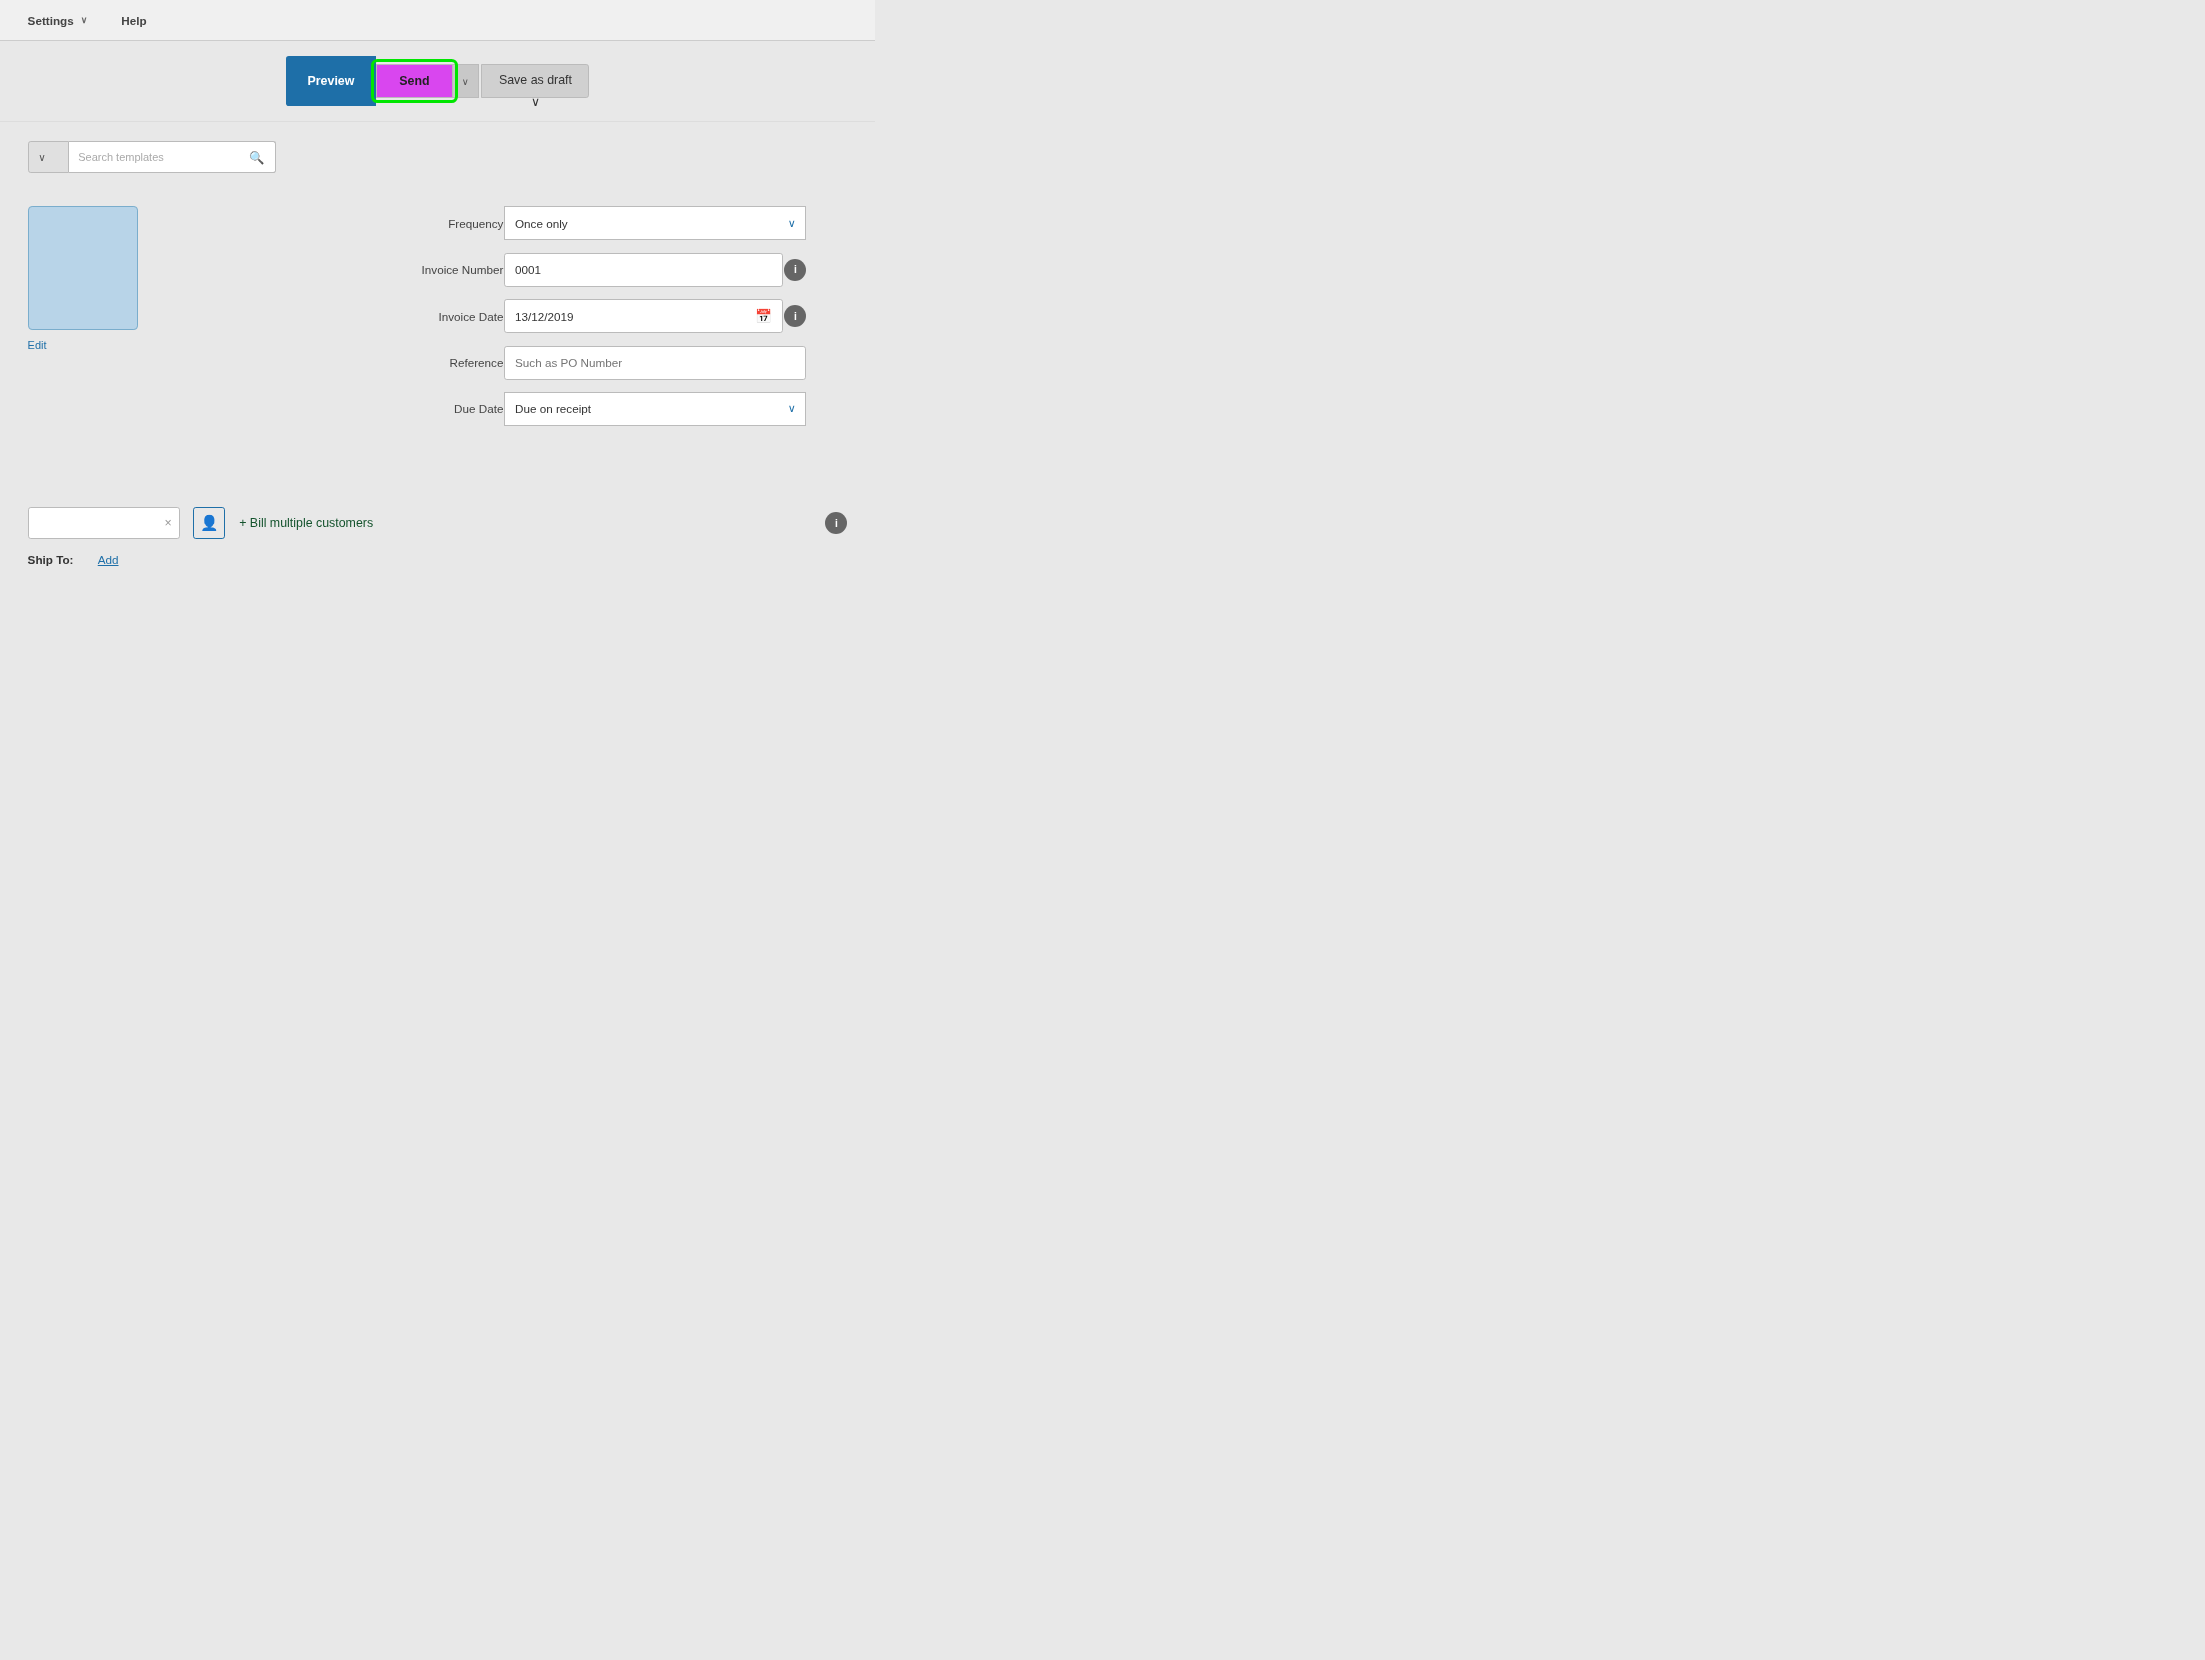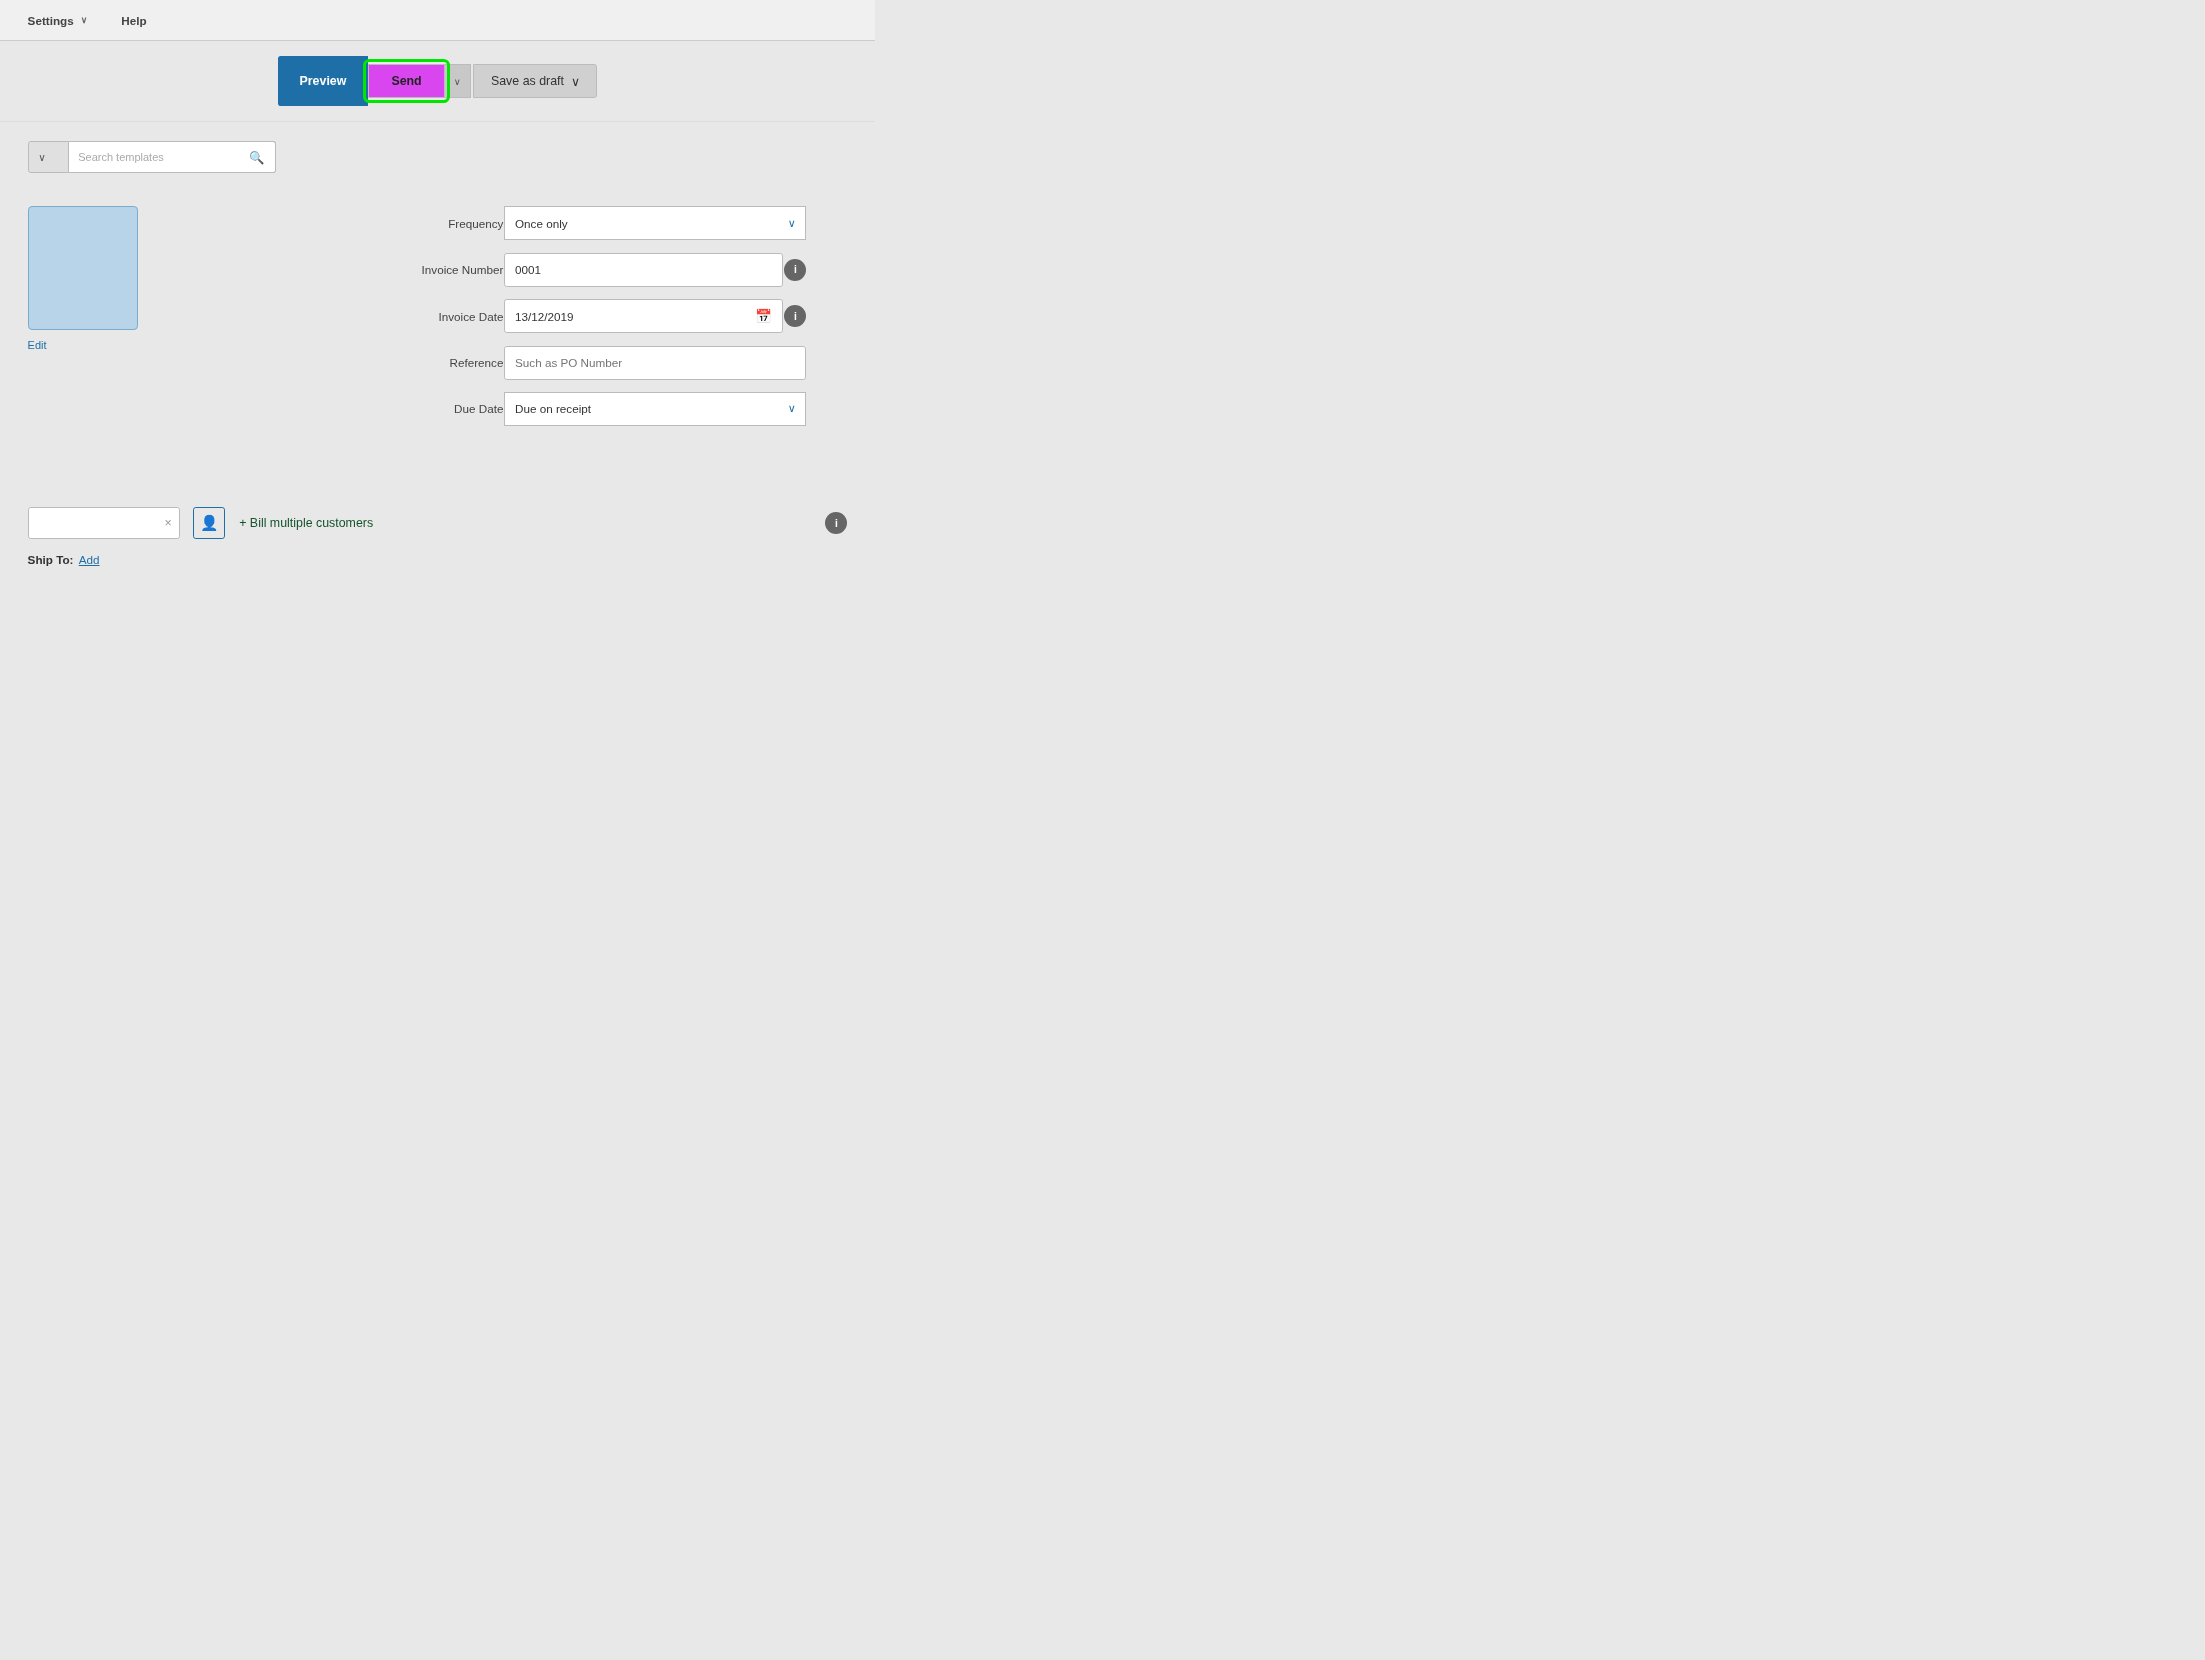--- a/index.html
+++ b/index.html
@@ -102,20 +102,21 @@
       padding: 8.3px 16.5px;
       font-size: 12.4px;
       font-weight: 500;
       cursor: pointer;
       border-radius: 0 2.8px 2.8px 0;
       height: 34px;
       display: flex;
       align-items: center;
       gap: 6.9px;
       margin-left: 2.8px;
+      flex-direction: column;
     }
 
     
     .search-row {
       padding: 19.3px 27.6px;
       display: flex;
       align-items: center;
       gap: 0;
     }
 
@@ -336,21 +337,21 @@
     }
 
     .ship-to-label {
       font-weight: 700;
       color: #333;
     }
 
     .ship-to-add {
       color: #1e6fa8;
       cursor: pointer;
-      margin-left: 2px;
+      margin-left: 21px;
       text-decoration: underline;
     }
   </style>
 </head>
 <body>
 
 <div class="top-nav">
   <div class="nav-item">
     <span>Settings</span>
     <span class="chevron">∨</span>

